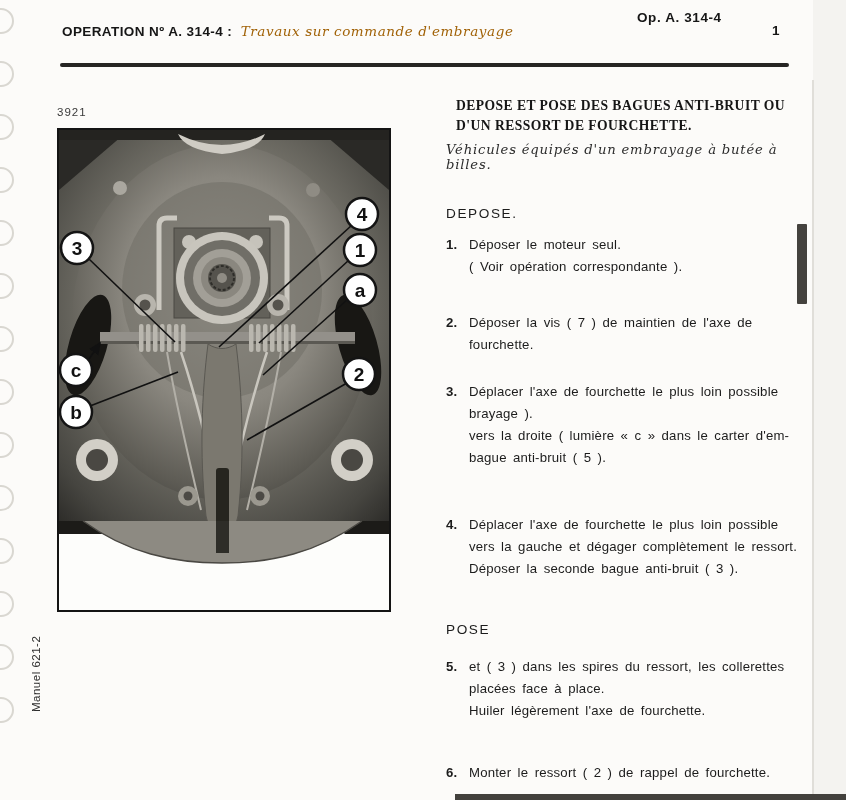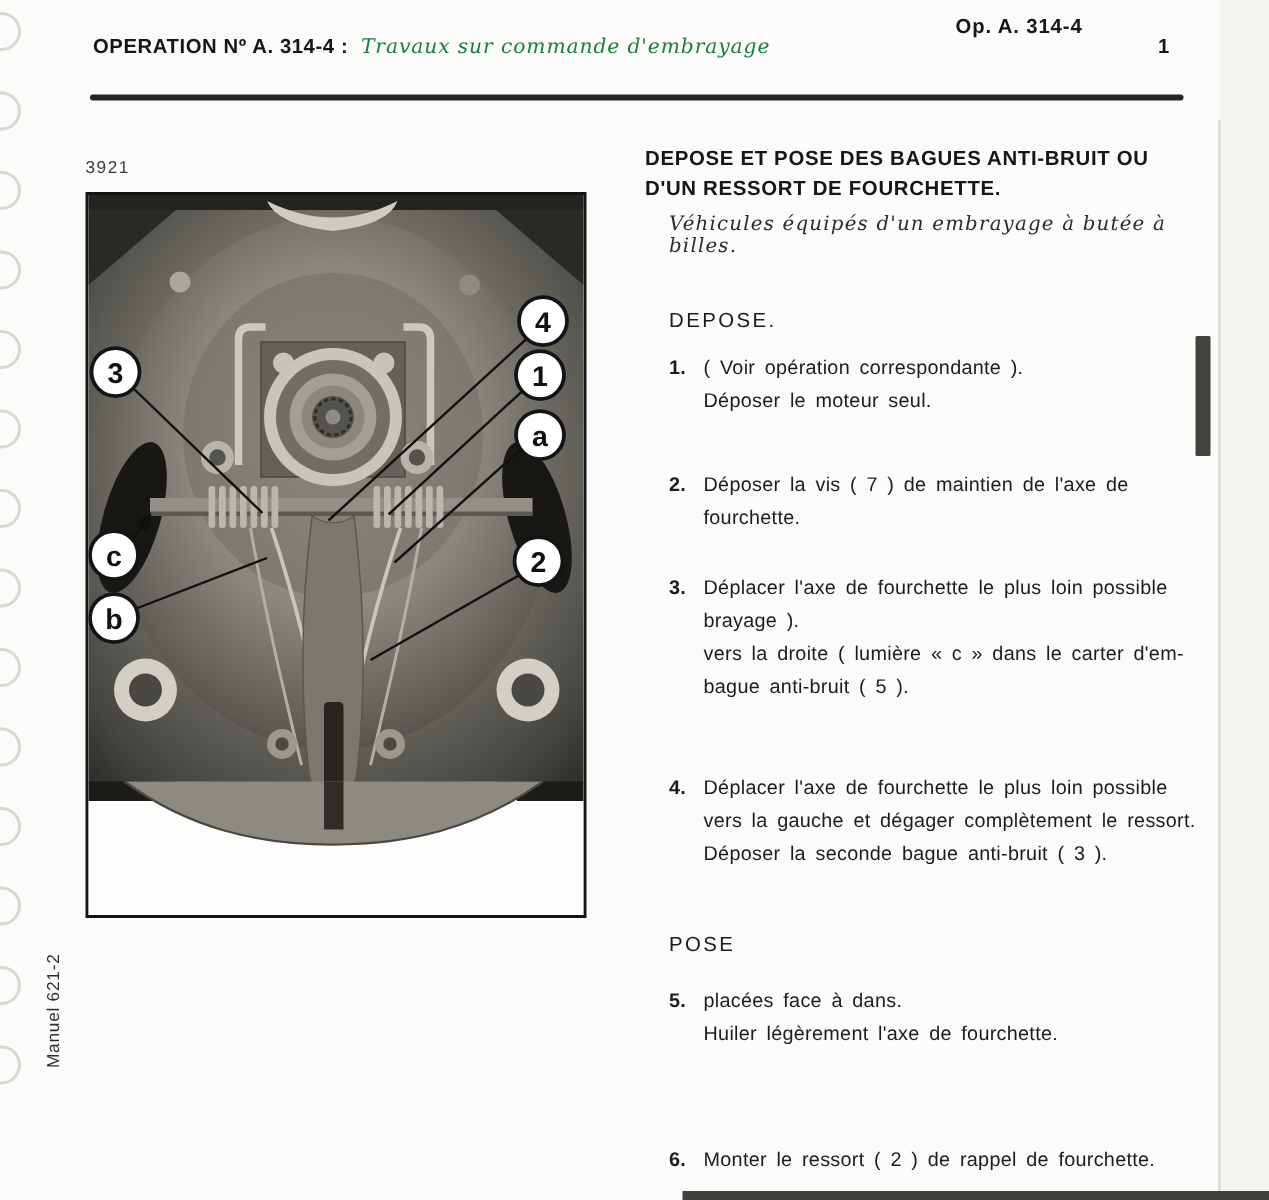--- a/index.html
+++ b/index.html
@@ -11,35 +11,35 @@
   }
   .page{position:absolute;inset:0;}
   
   .edge-zone{position:absolute;top:0;right:0;width:33px;height:800px;background:#f4f3f0;}
   .edge-line{position:absolute;left:812px;top:80px;width:2px;height:720px;background:#e0ded9;}
   
   .arc{position:absolute;left:-12px;width:22px;height:22px;border:2px solid #d9d7d1;border-radius:50%;background:transparent;}
   
   .hdr{position:absolute;top:22px;left:62px;width:740px;height:22px;white-space:nowrap;}
   .hdr .op-label{font-weight:700;font-size:13.5px;letter-spacing:.4px;color:#161616;}
-  .hdr .op-title{font-family:"DejaVu Serif",serif;font-style:italic;font-size:13.5px;letter-spacing:.6px;color:#15803d;margin-left:4px;}
+  .hdr .op-title{font-family:"DejaVu Serif",serif;font-style:italic;font-size:13.5px;letter-spacing:.6px;color:#a16207;margin-left:4px;}
   .hdr-ref{position:absolute;top:10px;left:637px;font-weight:700;font-size:13.5px;letter-spacing:.6px;color:#161616;}
   .hdr-page{position:absolute;top:23px;left:772px;font-weight:700;font-size:13.5px;color:#161616;}
   .hdr-rule{position:absolute;top:63px;left:60px;width:729px;height:4px;background:#262523;border-radius:2px;}
   
   .fig-number{position:absolute;left:57px;top:106px;font-size:11.5px;letter-spacing:1px;color:#3a3a3a;}
   .fig-frame{position:absolute;left:57px;top:128px;width:334px;height:484px;border:2px solid #141414;box-sizing:border-box;background:#fff;}
   .fig-frame svg{display:block;width:100%;height:100%;}
   .side-label{
     position:absolute;left:30px;top:628px;height:84px;width:16px;
     font-size:11.5px;letter-spacing:.5px;color:#2e2e2e;
     writing-mode:vertical-rl;transform:rotate(180deg);white-space:nowrap;
   }
   
-  .doc-title{position:absolute;left:430px;top:96px;width:362px;font-weight:700;font-size:13.6px;line-height:19.5px;letter-spacing:.45px;color:#161616;}
+  .doc-title{position:absolute;left:456px;top:96px;width:362px;font-weight:700;font-size:13.6px;line-height:19.5px;letter-spacing:.45px;color:#161616;font-family:Liberation Serif, serif;}
   .doc-subtitle{position:absolute;left:446px;top:142px;width:362px;font-family:"DejaVu Serif",serif;font-style:italic;font-size:13.2px;letter-spacing:.8px;color:#2c2c2c;}
   .sec-heading{position:absolute;left:446px;font-size:13.6px;letter-spacing:1.6px;color:#1c1c1c;}
   .item{position:absolute;left:446px;width:364px;display:flex;font-size:13.2px;line-height:22px;word-spacing:2.5px;letter-spacing:.2px;color:#1c1c1c;}
   .item .num{flex:none;width:23px;font-weight:700;}
   .item .lines{flex:1;}
   
   .right-tab{position:absolute;left:797px;top:224px;width:10px;height:80px;background:#44423e;border-radius:1px;}
   .bottom-strip{position:absolute;left:455px;top:794px;width:391px;height:6px;background:#43413d;}
   .callout-text{font-weight:700;font-size:19px;fill:#111;text-anchor:middle;font-family:"Liberation Sans",sans-serif;}
 </style>
@@ -223,22 +223,22 @@
     <div>DEPOSE ET POSE DES BAGUES ANTI-BRUIT OU</div>
     <div>D'UN RESSORT DE FOURCHETTE.</div>
   </div>
   <div class="doc-subtitle">Véhicules équipés d'un embrayage à butée à billes.</div>
 
   <div class="sec-heading" style="top:206px">DEPOSE.</div>
 
   <div class="item" style="top:234px">
     <span class="num">1.</span>
     <div class="lines">
+      <div>Déposer le moteur seul.</div>
       <div>( Voir opération correspondante ).</div>
-      <div>Déposer le moteur seul.</div>
     </div>
   </div>
 
   <div class="item" style="top:312px">
     <span class="num">2.</span>
     <div class="lines">
       <div>Déposer la vis ( 7 ) de maintien de l'axe de</div>
       <div>fourchette.</div>
     </div>
   </div>
@@ -260,21 +260,22 @@
       <div>vers la gauche et dégager complètement le ressort.</div>
       <div>Déposer la seconde bague anti-bruit ( 3 ).</div>
     </div>
   </div>
 
   <div class="sec-heading" style="top:622px">POSE</div>
 
   <div class="item" style="top:656px">
     <span class="num">5.</span>
     <div class="lines">
-      <div>placées face à dans.</div>
+      <div>et ( 3 ) dans les spires du ressort, les collerettes</div>
+      <div>placées face à place.</div>
       <div>Huiler légèrement l'axe de fourchette.</div>
     </div>
   </div>
 
   <div class="item" style="top:762px">
     <span class="num">6.</span>
     <div class="lines">
       <div>Monter le ressort ( 2 ) de rappel de fourchette.</div>
     </div>
   </div>

